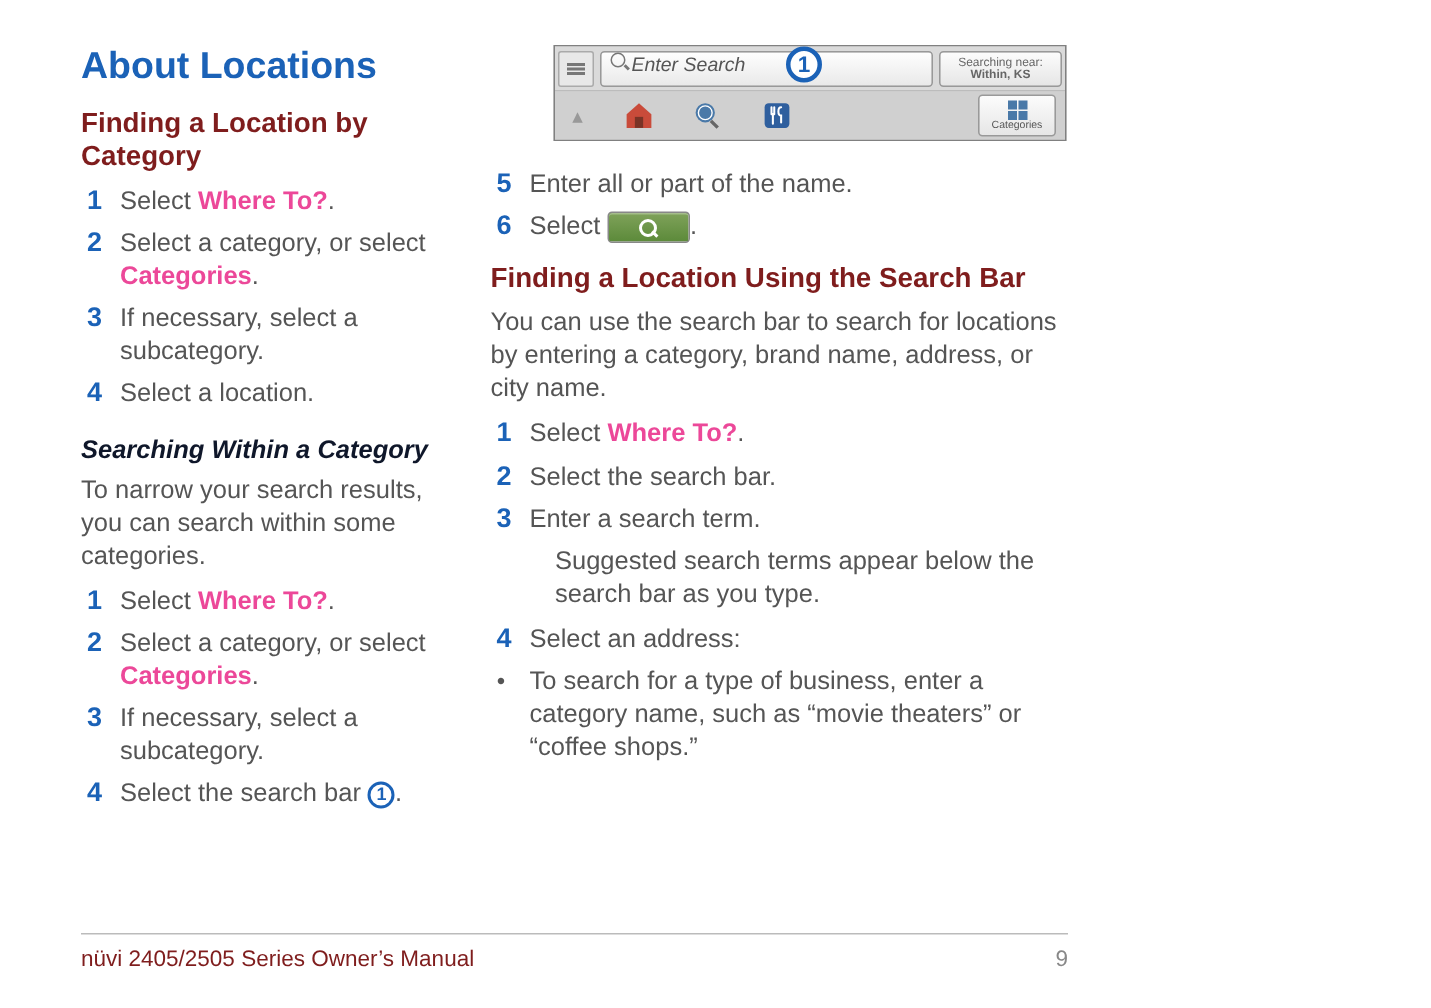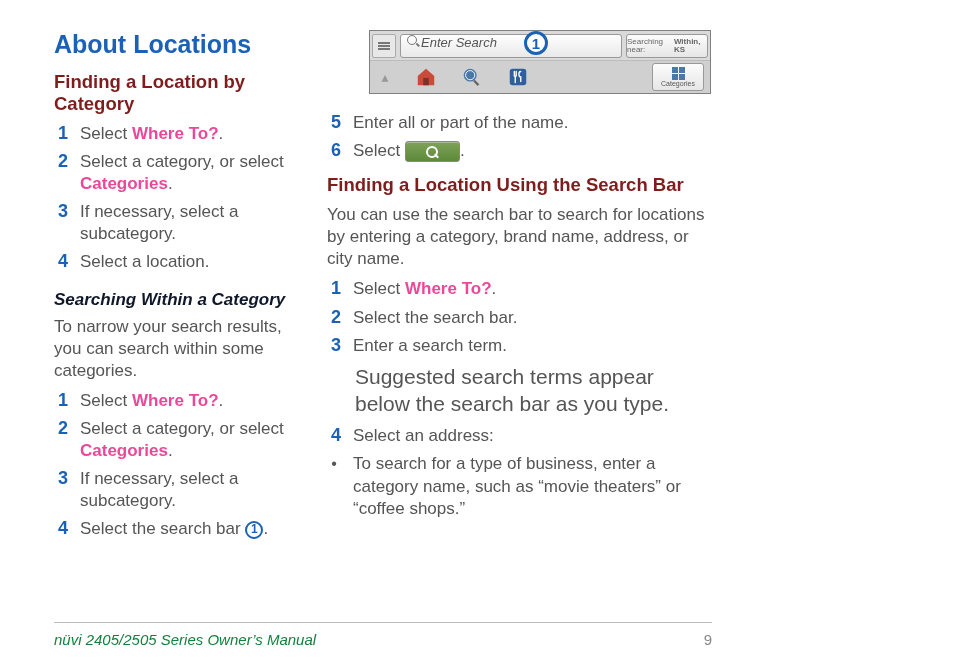--- a/index.html
+++ b/index.html
@@ -10,23 +10,23 @@
   .h1 { color: #1b62b7; font-size: 25px; font-weight: bold; margin-bottom: 6px; }
   .body-text { color: #555; font-size: 17px; line-height: 1.3; margin-bottom: 14px; }
   .h2 { color: #7f1d1d; font-size: 18.5px; font-weight: bold; margin-top: 12px; margin-bottom: 8px; }
   .h3 { color: #0f172a; font-size: 17px; font-style: italic; font-weight: bold; margin-top: 16px; margin-bottom: 6px; }
   .step { display: flex; align-items: baseline; gap: 12px; margin-bottom: 6px; }
   .step-num { color: #1b62b7; font-size: 18px; font-weight: bold; width: 14px; text-align: right; flex-shrink: 0; }
   .step-text { color: #555; font-size: 17px; line-height: 1.3; }
   .step-text b { color: #ec4899; font-weight: bold; }
   .bullet-row { display: flex; align-items: baseline; gap: 12px; margin-bottom: 6px; padding-left: 0; }
   .bullet-dot { color: #555; width: 14px; text-align: center; flex-shrink: 0; }
-  .sub-indent { margin-left: 28px; color: #555; font-size: 21px; line-height: 1.3; margin-bottom: 8px; }
+  .sub-indent { margin-left: 43px; color: #555; font-size: 17px; line-height: 1.3; margin-bottom: 8px; }
   .footer { position: absolute; bottom: 24px; left: 54px; right: 54px; display: flex; justify-content: space-between; border-top: 1px solid #bbb; padding-top: 8px; }
-  .footer-left { color: #15803d; font-style: italic; font-size: 15px; }
+  .footer-left { color: #7f1d1d; font-size: 15px; }
   .footer-right { color: #888; font-size: 15px; }
 
   
   .callout {
     display: inline-flex; align-items: center; justify-content: center;
     width: 18px; height: 18px; border: 2px solid #1b62b7; border-radius: 50%;
     color: #1b62b7; font-size: 12px; font-weight: bold; vertical-align: middle;
     background: #fff;
   }
 
@@ -52,21 +52,21 @@
   .device-shot {
     width: 342px; height: 64px; border: 1px solid #808080; background: #dcdcdc;
     position: relative; display: flex; flex-direction: column; margin-bottom: 18px;
   }
   .device-top { height: 30px; display: flex; align-items: center; gap: 4px; padding: 2px 2px; background: #dadada; border-bottom: 1px solid #bcbcbc; position: relative; }
   .menu-btn { width: 24px; height: 24px; background: #e8e8e8; border: 1px solid #aaa; border-radius: 2px; display:flex; align-items:center; justify-content:center; flex-direction:column; gap:1px; }
   .menu-btn .bar { width: 12px; height: 2px; background: #777; }
   .search-field { flex:1; height: 24px; background: linear-gradient(#fefefe,#e9e9e9); border:1px solid #999; border-radius: 3px; display:flex; padding: 0 6px; gap:4px; font-size:13px; color:#555; font-style:italic; position:relative;}
   .sf-mag { width:10px;height:10px;border:1.5px solid #777;border-radius:50%; position:relative;}
   .sf-mag::after{content:"";position:absolute;width:4px;height:1.5px;background:#777;transform:rotate(45deg);left:8px;top:8px;}
-  .near-box { width: 82px; height:24px; background: linear-gradient(#fcfcfc,#e6e6e6); border:1px solid #999; border-radius:3px; font-size:8px; color:#666; display:flex; flex-direction:row; align-items:center; justify-content:center; line-height:1;}
+  .near-box { width: 82px; height:24px; background: linear-gradient(#fcfcfc,#e6e6e6); border:1px solid #999; border-radius:3px; font-size:8px; color:#666; display:flex; flex-direction:column; align-items:center; justify-content:center; line-height:1;}
   .device-bottom { flex:1; display:flex; align-items:center; padding: 0 6px; gap: 18px; background:#d0d0d0; position:relative;}
   .up-arrow { width:18px; height:18px; display:flex;align-items:center;justify-content:center; color:#999; font-size:14px;}
   .icon-box { width:28px;height:26px; display:flex;align-items:center;justify-content:center; border-radius:3px; }
   .icon-box svg { width:22px; height:22px; }
   .cat-box { width:52px; height:28px; background:linear-gradient(#fcfcfc,#e6e6e6); border:1px solid #999; border-radius:3px; margin-left:auto; display:flex; flex-direction:column; align-items:center; justify-content:center; font-size:7px; color:#555;}
   .cat-grid { display:grid; grid-template-columns: repeat(2,6px); grid-template-rows: repeat(2,6px); gap:1px;}
   .cat-grid div{ background:#4a79a8; }
   .shot-callout { position:absolute; left:154px; top:0px; width:24px;height:24px; border:3px solid #1b62b7; border-radius:50%; background:#fff; display:flex;align-items:center;justify-content:center; color:#1b62b7; font-weight:bold; font-size:15px; z-index:5;}
 </style>
 </head>

